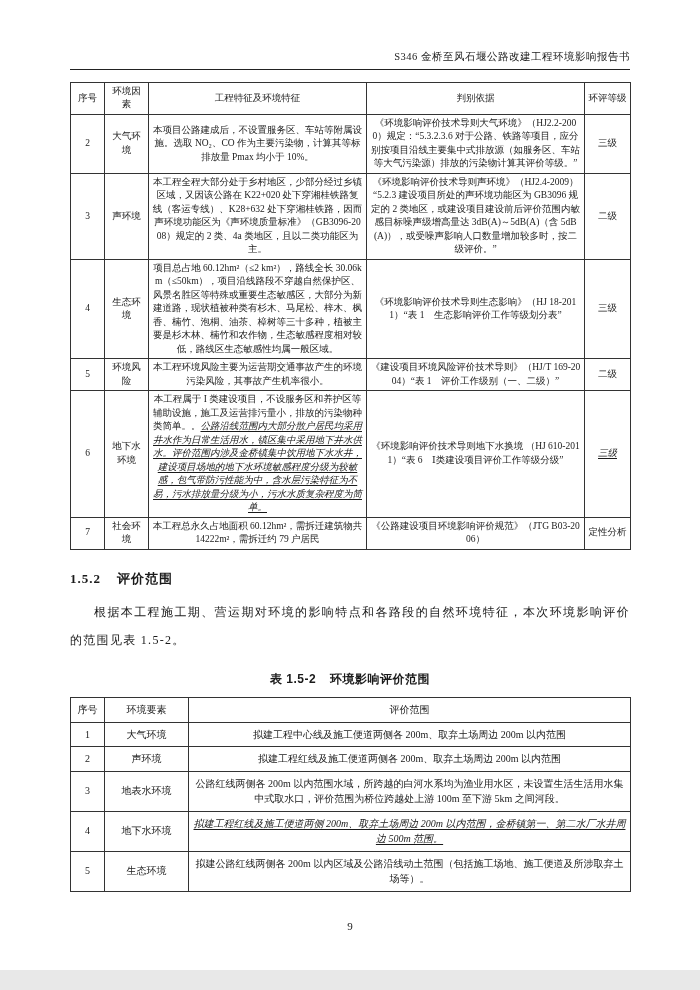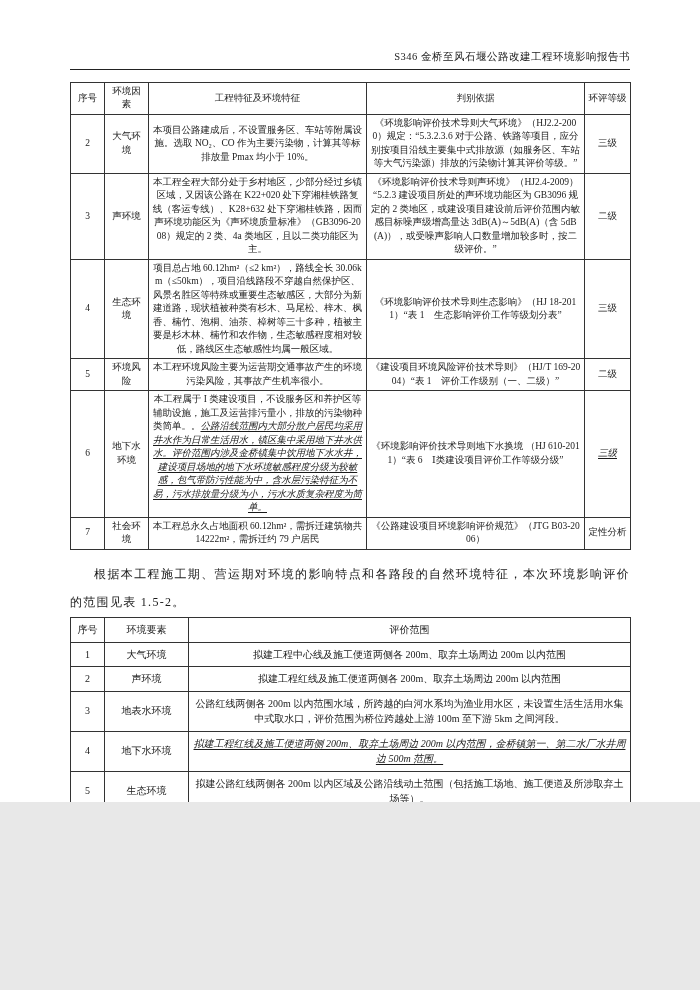--- a/index.html
+++ b/index.html
@@ -1,17 +1,17 @@
 <!DOCTYPE html>
 <html lang="zh"><head>
 <meta charset="utf-8">
 <style>
   html,body{margin:0;padding:0;background:#e8e8e8;}
   .page{
-    position:relative;width:700px;height:802px;margin:0 auto;background:#ffffff;
+    position:relative;width:700px;height:970px;margin:0 auto;background:#ffffff;
     font-family:"Liberation Serif","DejaVu Serif",serif;color:#1a1a1a;overflow:hidden;
     box-sizing:border-box;
   }
   .content{width:560px;margin:0 auto;padding-top:50px;}
   .doc-header{
     text-align:right;font-size:10.5px;letter-spacing:.5px;
     padding-bottom:5px;border-bottom:1.8px solid #222;
   }
   table{border-collapse:collapse;table-layout:fixed;width:100%;}
   .t1{margin-top:12px;font-size:9.5px;line-height:1.42;border:1.5px solid #222;}
@@ -97,23 +97,29 @@
         <tr>
           <td>7</td>
           <td>社会环境</td>
           <td>本工程总永久占地面积 60.12hm²，需拆迁建筑物共 14222m²，需拆迁约 79 户居民</td>
           <td>《公路建设项目环境影响评价规范》（JTG B03-2006）</td>
           <td>定性分析</td>
         </tr>
       </tbody>
     </table>
 
+    <div class="sec-heading">
+      <span class="sec-num">1.5.2</span><span>评价范围</span>
+    </div>
 
     <div class="para">根据本工程施工期、营运期对环境的影响特点和各路段的自然环境特征，本次环境影响评价的范围见表 1.5-2。</div>
 
+    <div class="t2-title">
+      <span class="tt-num">表 1.5-2</span><span>环境影响评价范围</span>
+    </div>
 
     <table class="t2">
       <colgroup>
           <col style="width:34px">
           <col style="width:84px">
           <col style="width:442px">
         </colgroup>
       <tbody>
         <tr>
           <th>序号</th>

